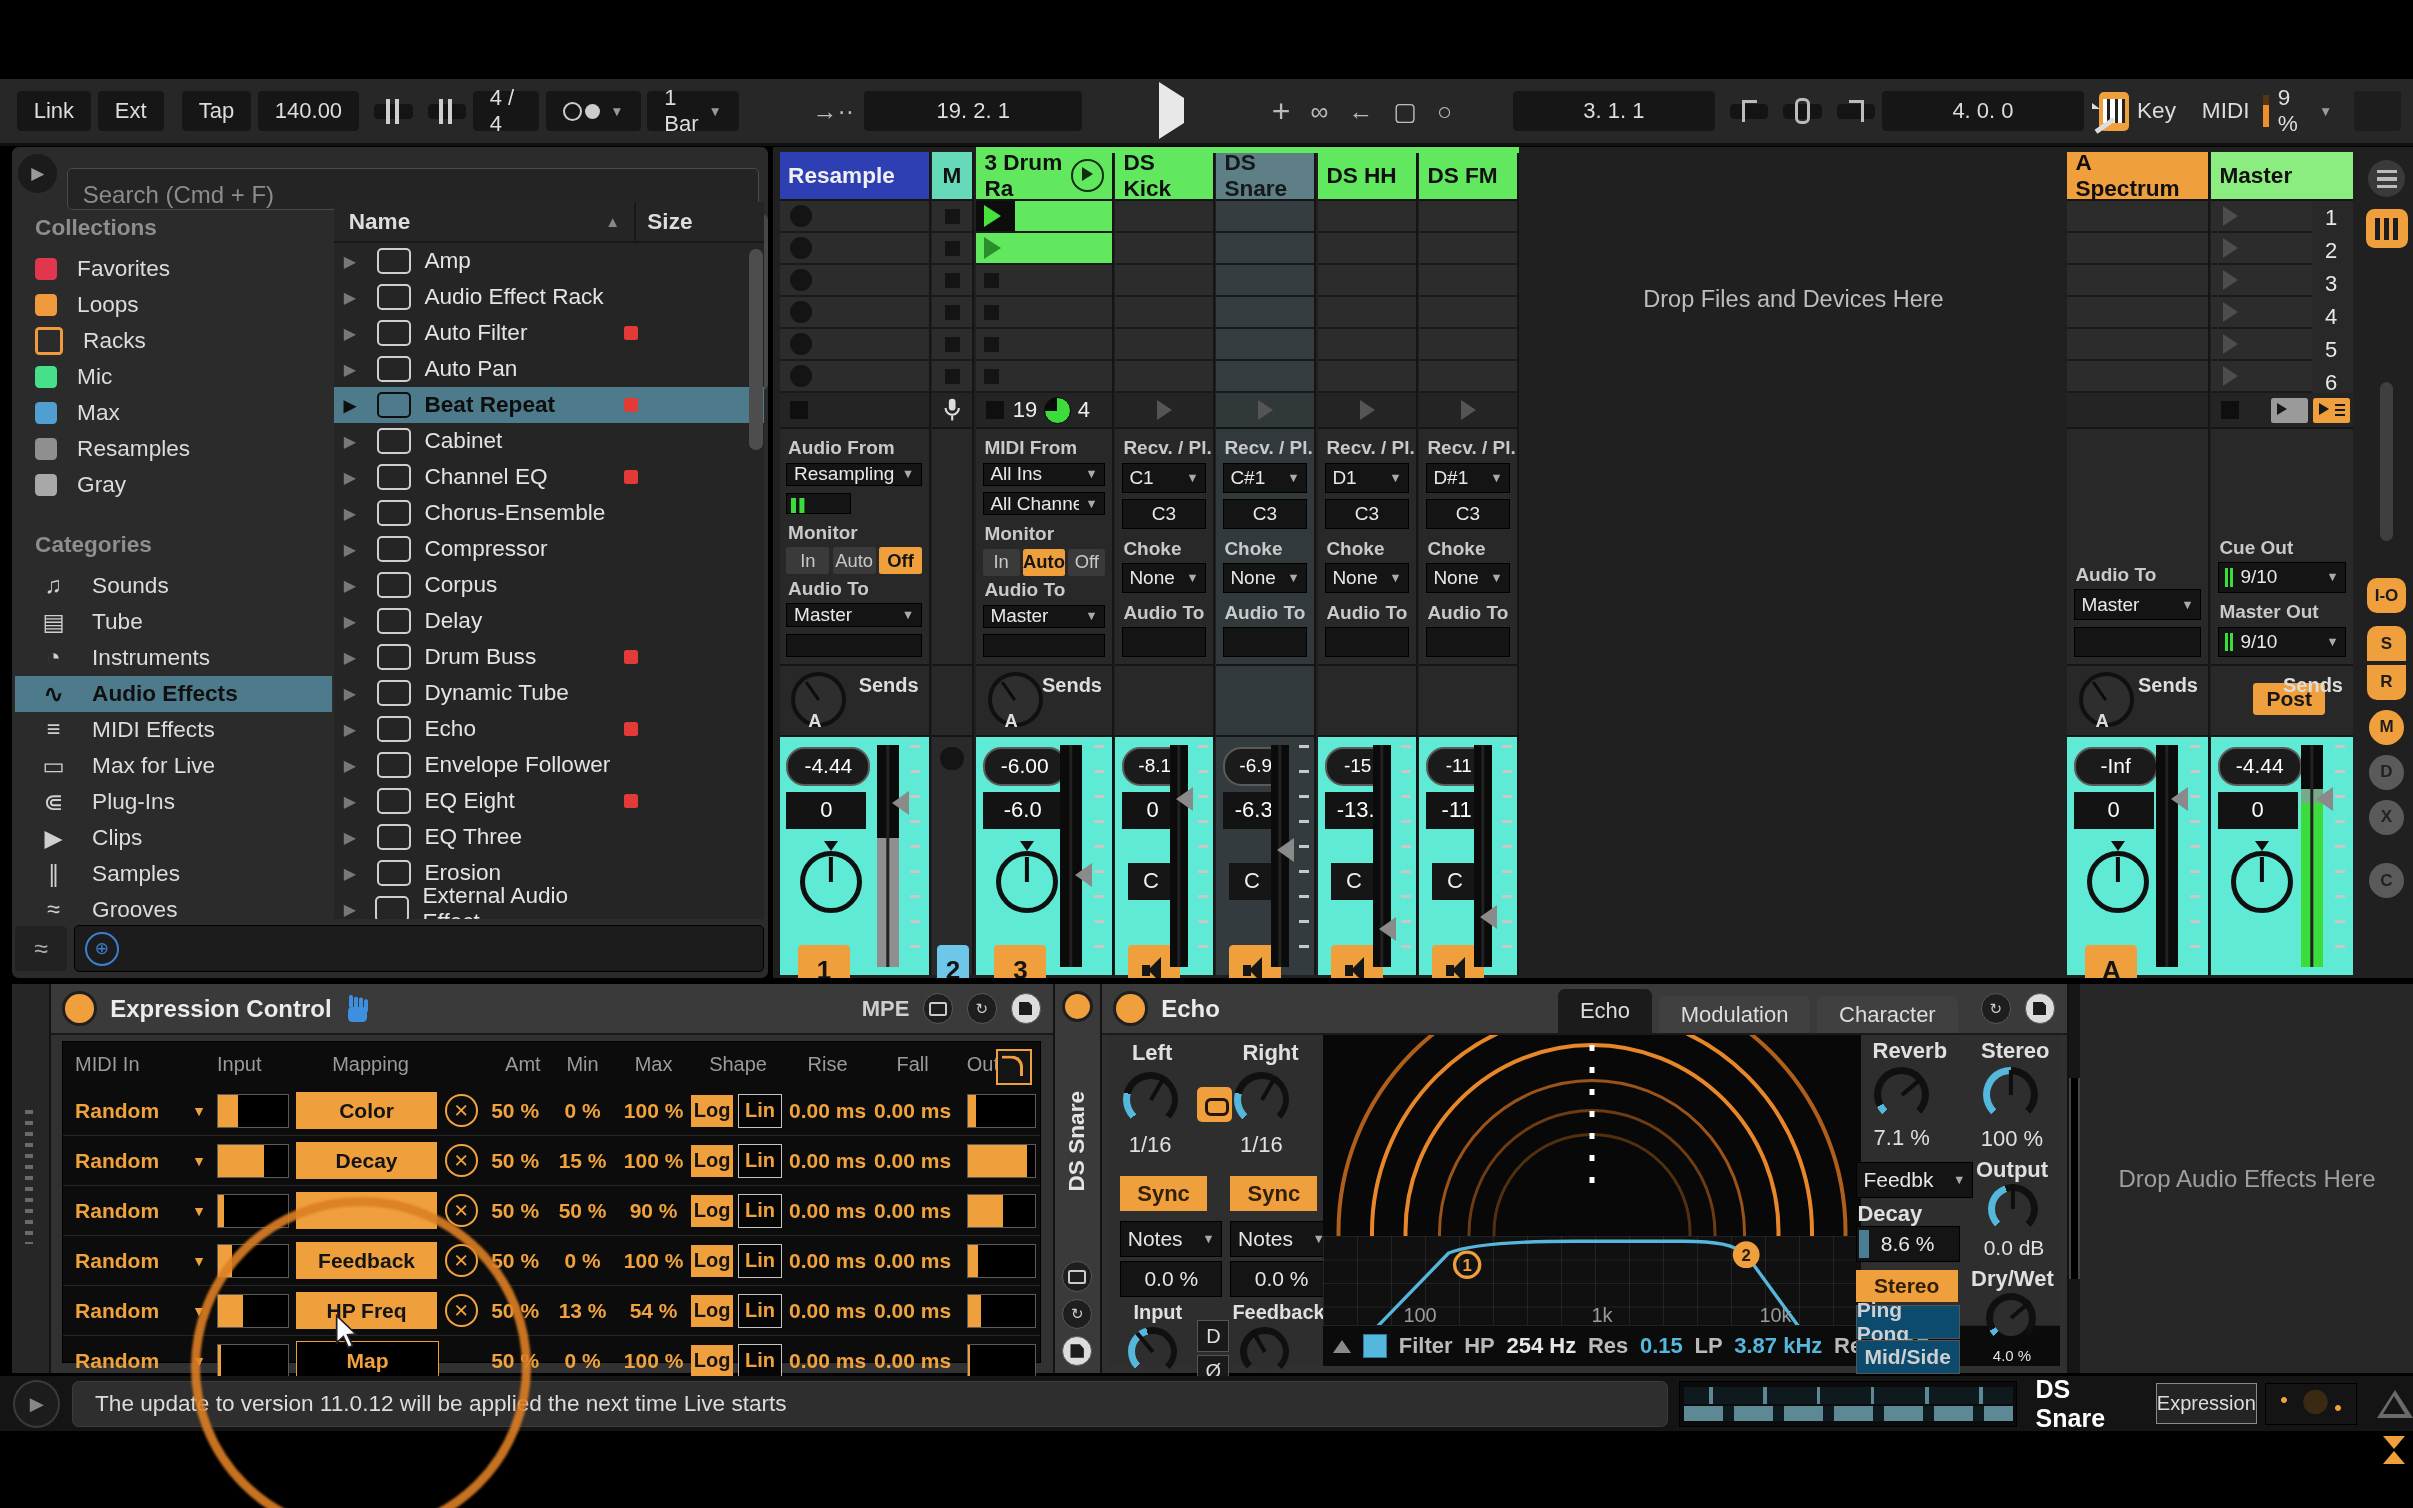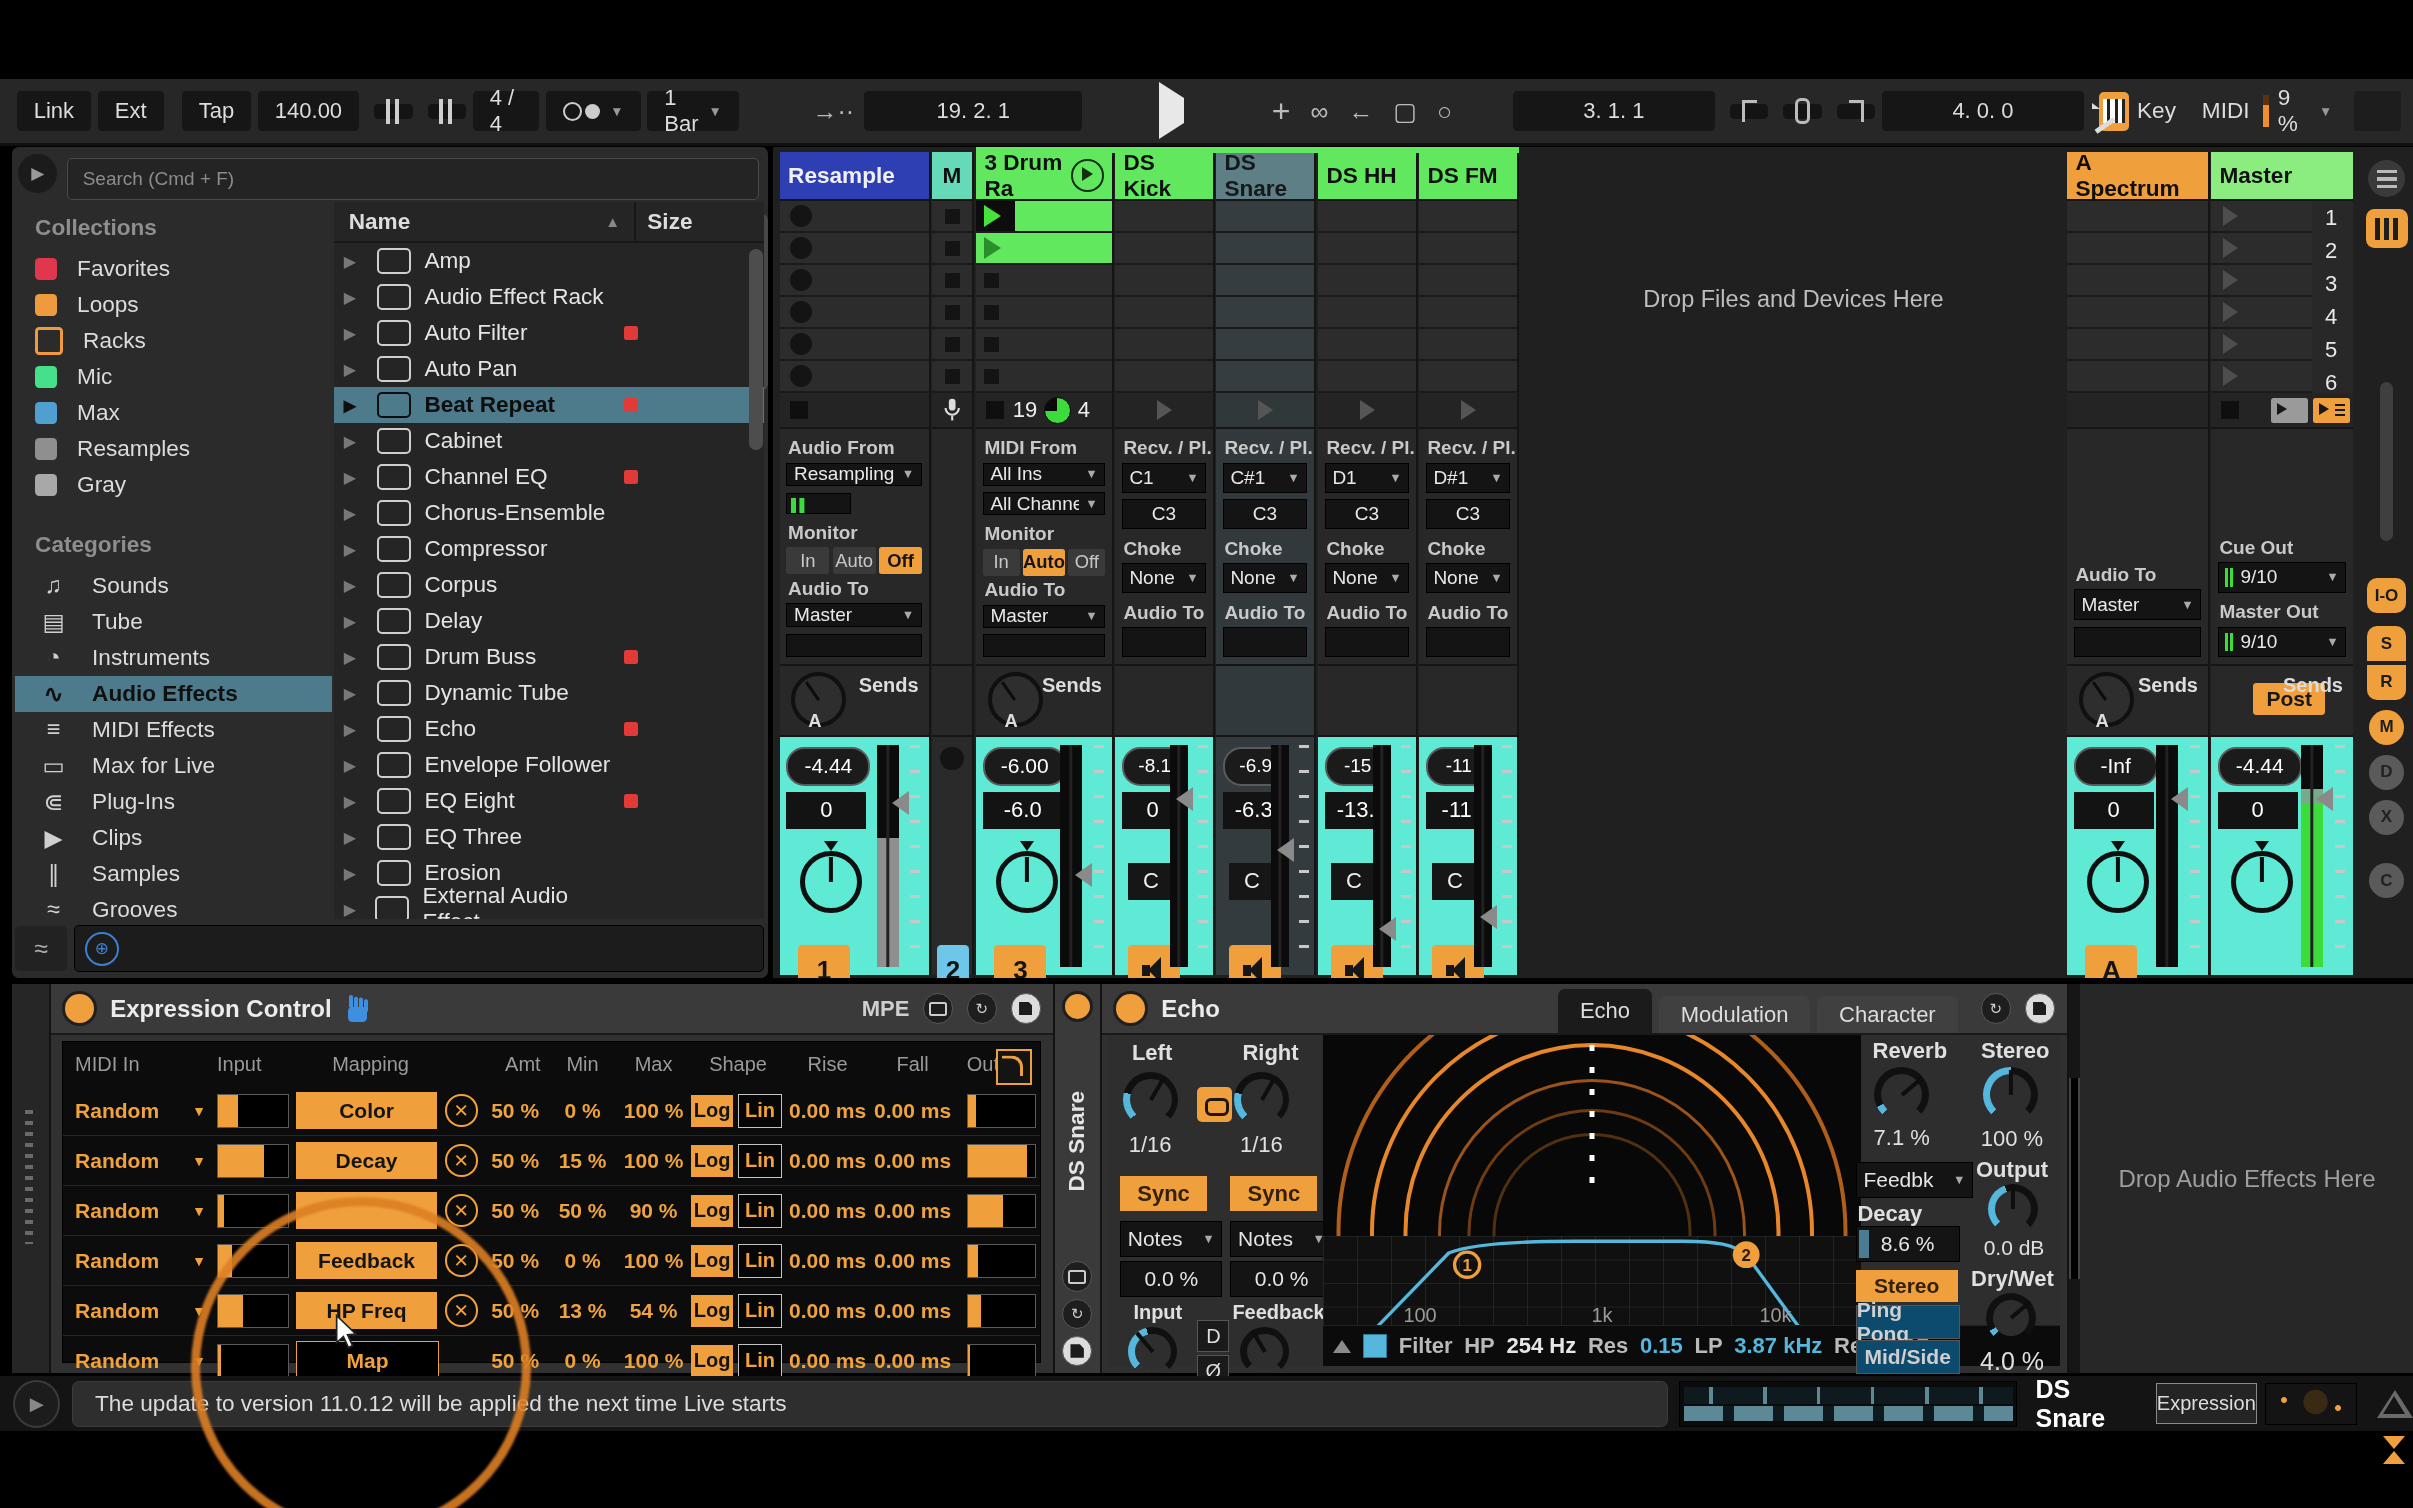--- a/index.html
+++ b/index.html
@@ -27,22 +27,22 @@
   .pencil{width:28.5px;height:28.5px;position:relative;}
   .pencil:before{content:"";position:absolute;left:3.4px;top:11.7px;width:22px;height:5px;background:#ddd;transform:rotate(-35deg);}
   .pencil:after{content:"";position:absolute;left:1.7px;bottom:1.7px;border-left:8.4px solid #ddd;border-top:6.7px solid transparent;}
   .kbd{width:39px;height:39px;background:#ef9f3c;border-radius:5px;display:flex;align-items:center;justify-content:center;}
   .kbd i{display:block;width:22px;height:23.5px;background:repeating-linear-gradient(90deg,#fff 0 4.2px,#222 4.2px 7.5px);}
   .cpubar{width:8.4px;height:32px;background:linear-gradient(#5a3410 0 30%,#ef8f2c 30% 100%);margin:0 8.4px 0 13.4px;}
 
   
   #browser{position:absolute;left:11.7px;top:147px;width:756px;height:831px;background:#2b2b2b;border-radius:6.7px;}
   #bplay{position:absolute;left:6.7px;top:6.7px;width:39px;height:39px;border-radius:50%;background:#1b1b1b;color:#999;font-size:17px;}
-  #bsearch{position:absolute;left:55px;top:11px;right:8.4px;height:40px;background:#242424;border:1.7px solid #4a4a4a;
-           border-radius:5px;color:#8c8c8c;font-size:19px;display:flex;align-items:center;padding:0 15px;}
+  #bsearch{position:absolute;left:55px;top:21px;right:8.4px;height:40px;background:#242424;border:1.7px solid #4a4a4a;
+           border-radius:5px;color:#8c8c8c;font-size:24px;display:flex;align-items:flex-end;padding:0 15px;}
   #sidebar{position:absolute;left:3.4px;top:55px;width:317px;bottom:59px;overflow:hidden;}
   .sbt{color:#8e8e8e;font-size:22.6px;font-weight:bold;padding:13.4px 0 10px 20px;}
   .sbitem{display:flex;align-items:center;height:36px;font-size:22.6px;color:#dcdcdc;padding-left:20px;gap:20px;}
   .sbitem.sel{background:#4e7b8c;color:#101010;font-weight:bold;}
   .cdot{width:22px;height:22px;border-radius:4.2px;flex:0 0 auto;}
   .cic{width:37px;text-align:center;font-size:23.5px;color:#cfcfcf;flex:0 0 auto;}
   .sbitem.sel .cic{color:#101010;}
   #sbscroll{position:absolute;right:0;top:67px;width:11.7px;height:176px;background:#484848;border-radius:5.9px;}
   #list{position:absolute;left:322px;top:55px;right:3.4px;bottom:59px;background:#252525;overflow:hidden;}
   #lhead{height:39px;border-bottom:2.5px solid #181818;display:flex;align-items:center;color:#ddd;font-size:22.6px;font-weight:bold;}
@@ -1398,21 +1398,21 @@
               <i></i>
               <span>8.6 %</span>
             </span>
           <span class="eknob" style="left:139px;top:149px;width:50px;height:50px;--a:115deg;--n:0deg"></span>
           <span class="eval" style="left:119px;top:201px;font-size:21px">0.0 dB</span>
           <span class="modeb on" style="left:6.7px;top:235px">Stereo</span>
           <span class="modeb" style="left:6.7px;top:270px">Ping Pong</span>
           <span class="modeb" style="left:6.7px;top:305px">Mid/Side</span>
           <span class="elbl" style="left:122px;top:231px">Dry/Wet</span>
           <span class="eknob" style="left:137px;top:258px;width:50px;height:50px;--a:14deg;--n:50deg"></span>
-          <span class="eval" style="left:117px;top:312px;font-size:25px">4.0 %</span>
+          <span class="eval" style="left:117px;top:312px;font-size:15px">4.0 %</span>
         </div>
       </div>
     </div>
 
     <div id="vscroll2">
         <i></i>
       </div>
     <div id="dropfx">
         <span>Drop Audio Effects Here</span>
       </div>

